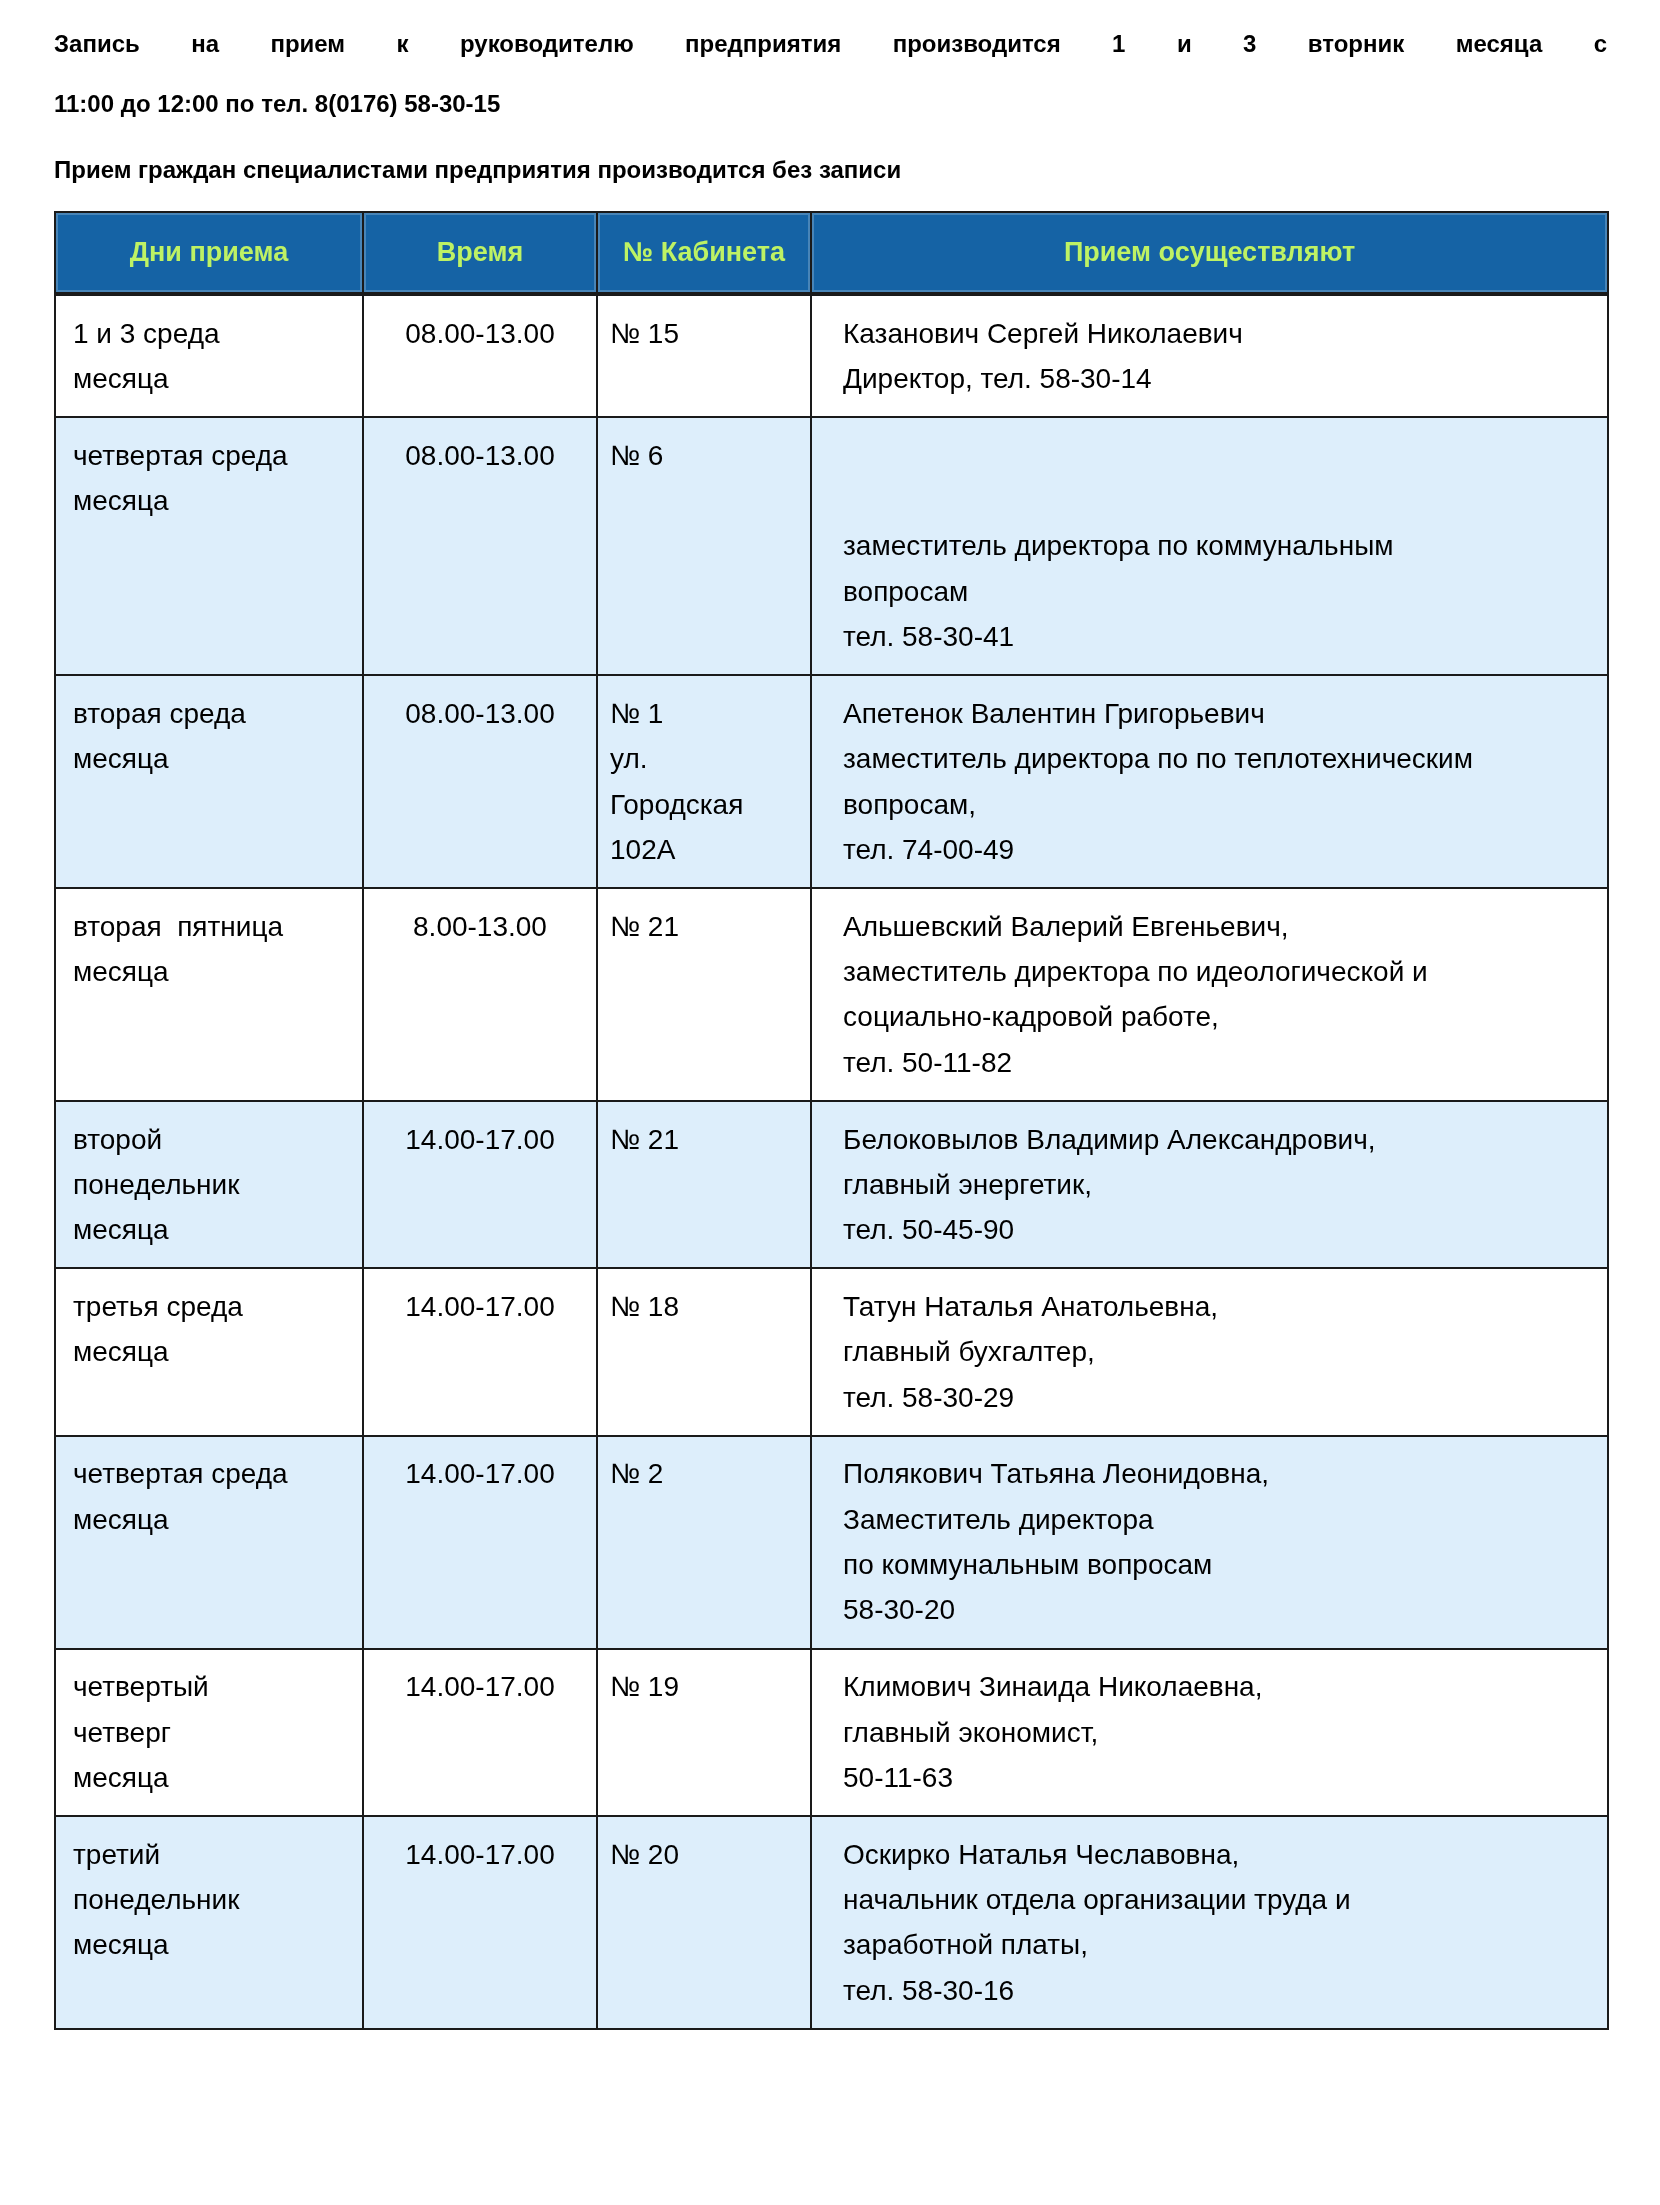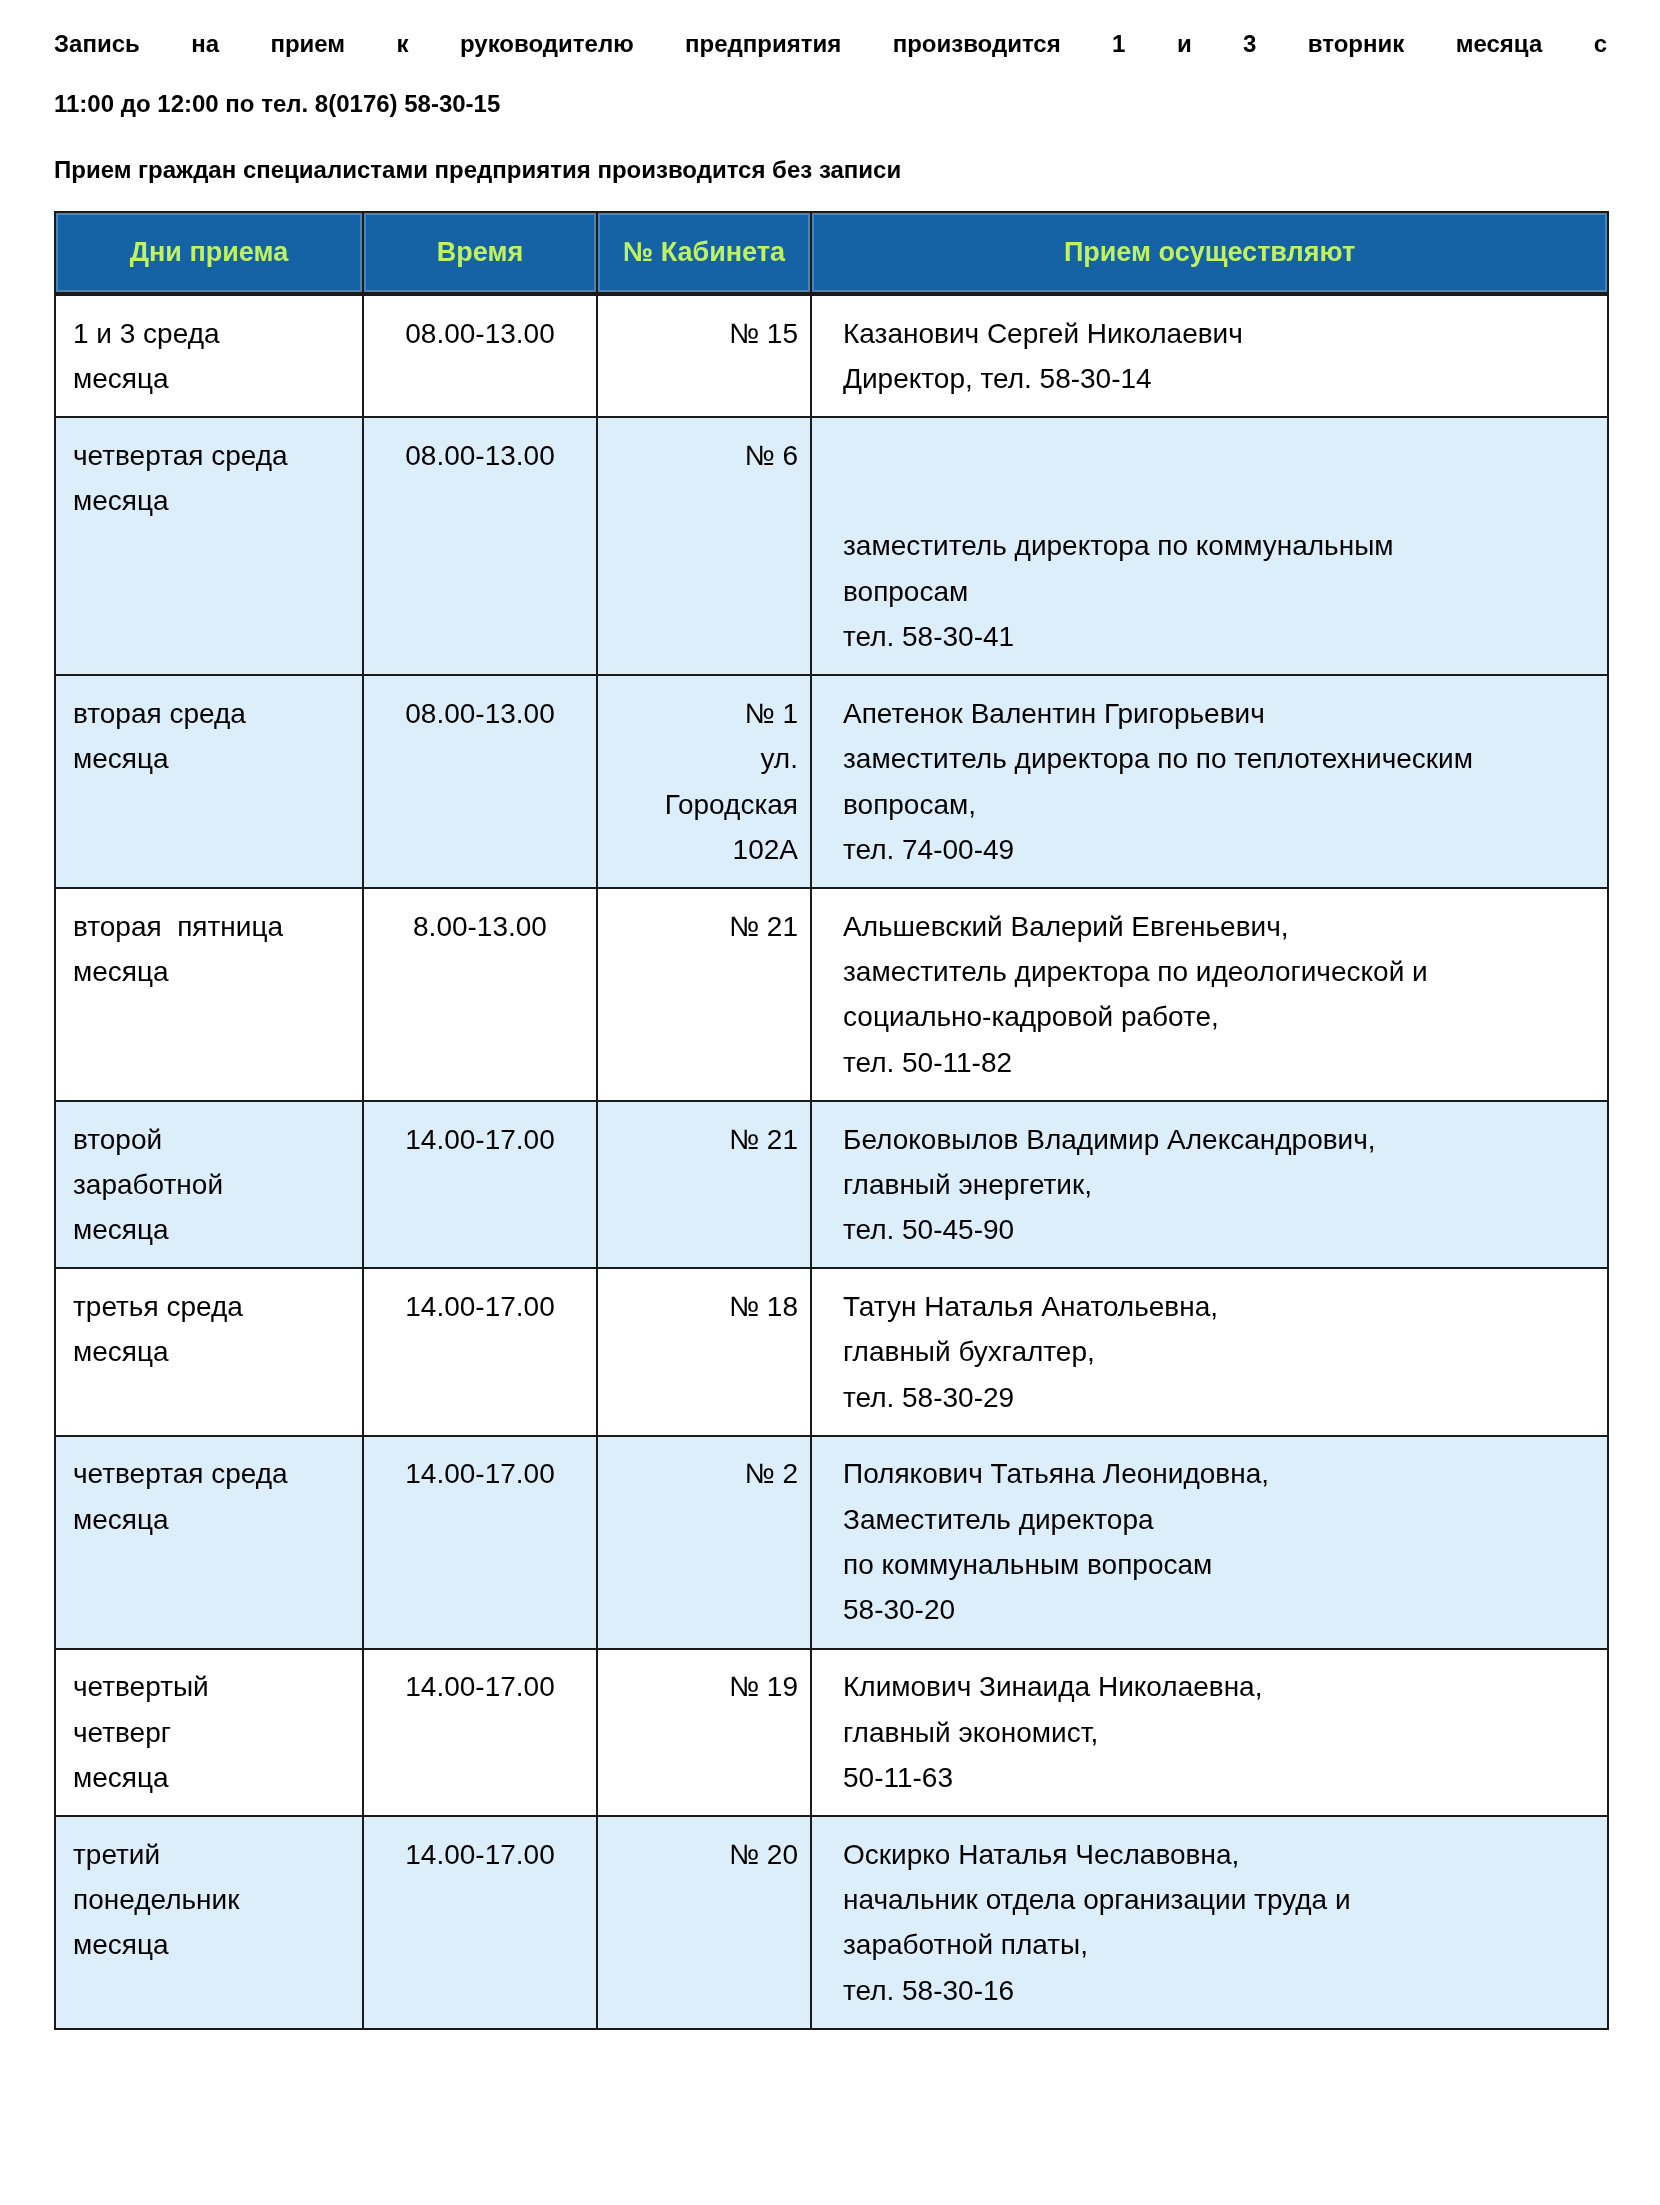--- a/index.html
+++ b/index.html
@@ -77,21 +77,21 @@
   }
   td.days-cell{
     text-align:left;
     padding-left:17px;
   }
   td.time-cell{
     text-align:center;
     padding-left:12px;
   }
   td.cabinet-cell{
-    text-align:right;
+    text-align:left;
   }
   td.person-cell{
     text-align:left;
     padding-left:31px;
     padding-right:16px;
   }
 </style>
 </head>
 <body>
 
@@ -157,21 +157,21 @@
 месяца</td>
     <td class="time-cell">8.00-13.00</td>
     <td class="cabinet-cell">№ 21</td>
     <td class="person-cell">Альшевский Валерий Евгеньевич,
 заместитель директора по идеологической и
 социально-кадровой работе,
 тел. 50-11-82</td>
   </tr>
         <tr class="shaded">
     <td class="days-cell">второй
-заработной
+понедельник
 месяца</td>
     <td class="time-cell">14.00-17.00</td>
     <td class="cabinet-cell">№ 21</td>
     <td class="person-cell">Белоковылов Владимир Александрович,
 главный энергетик,
 тел. 50-45-90</td>
   </tr>
         <tr>
     <td class="days-cell">третья среда
 месяца</td>

